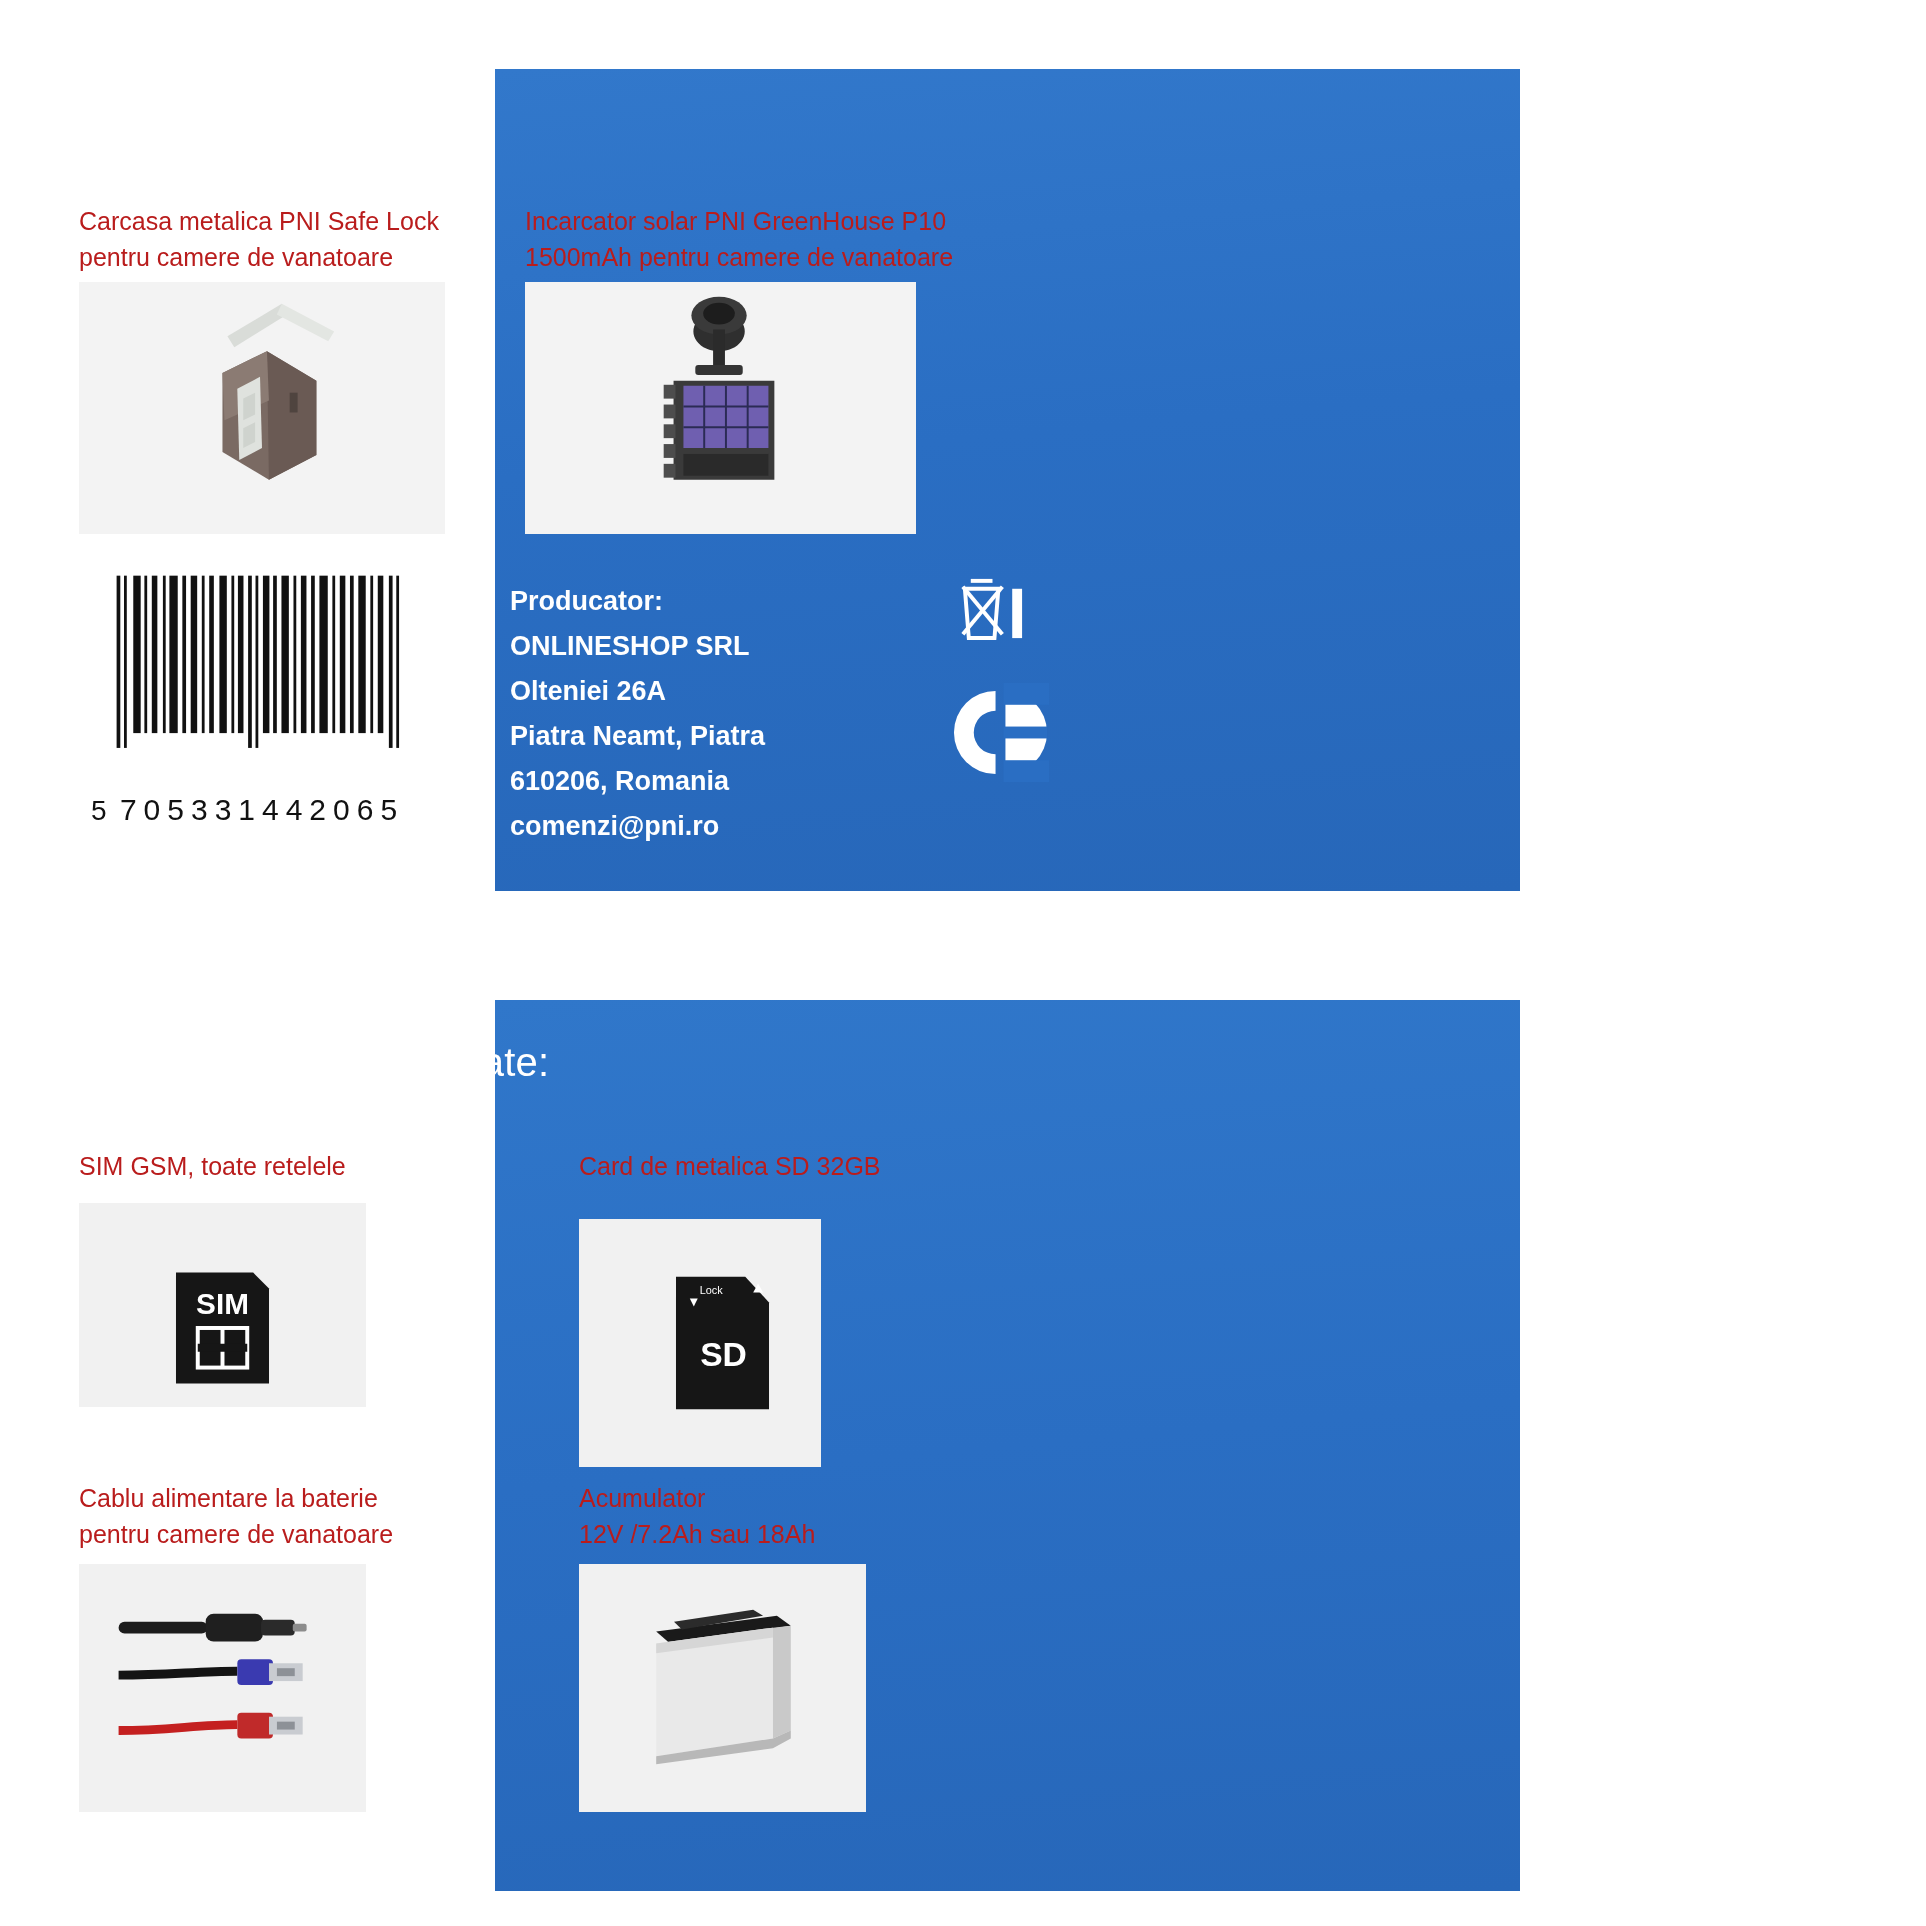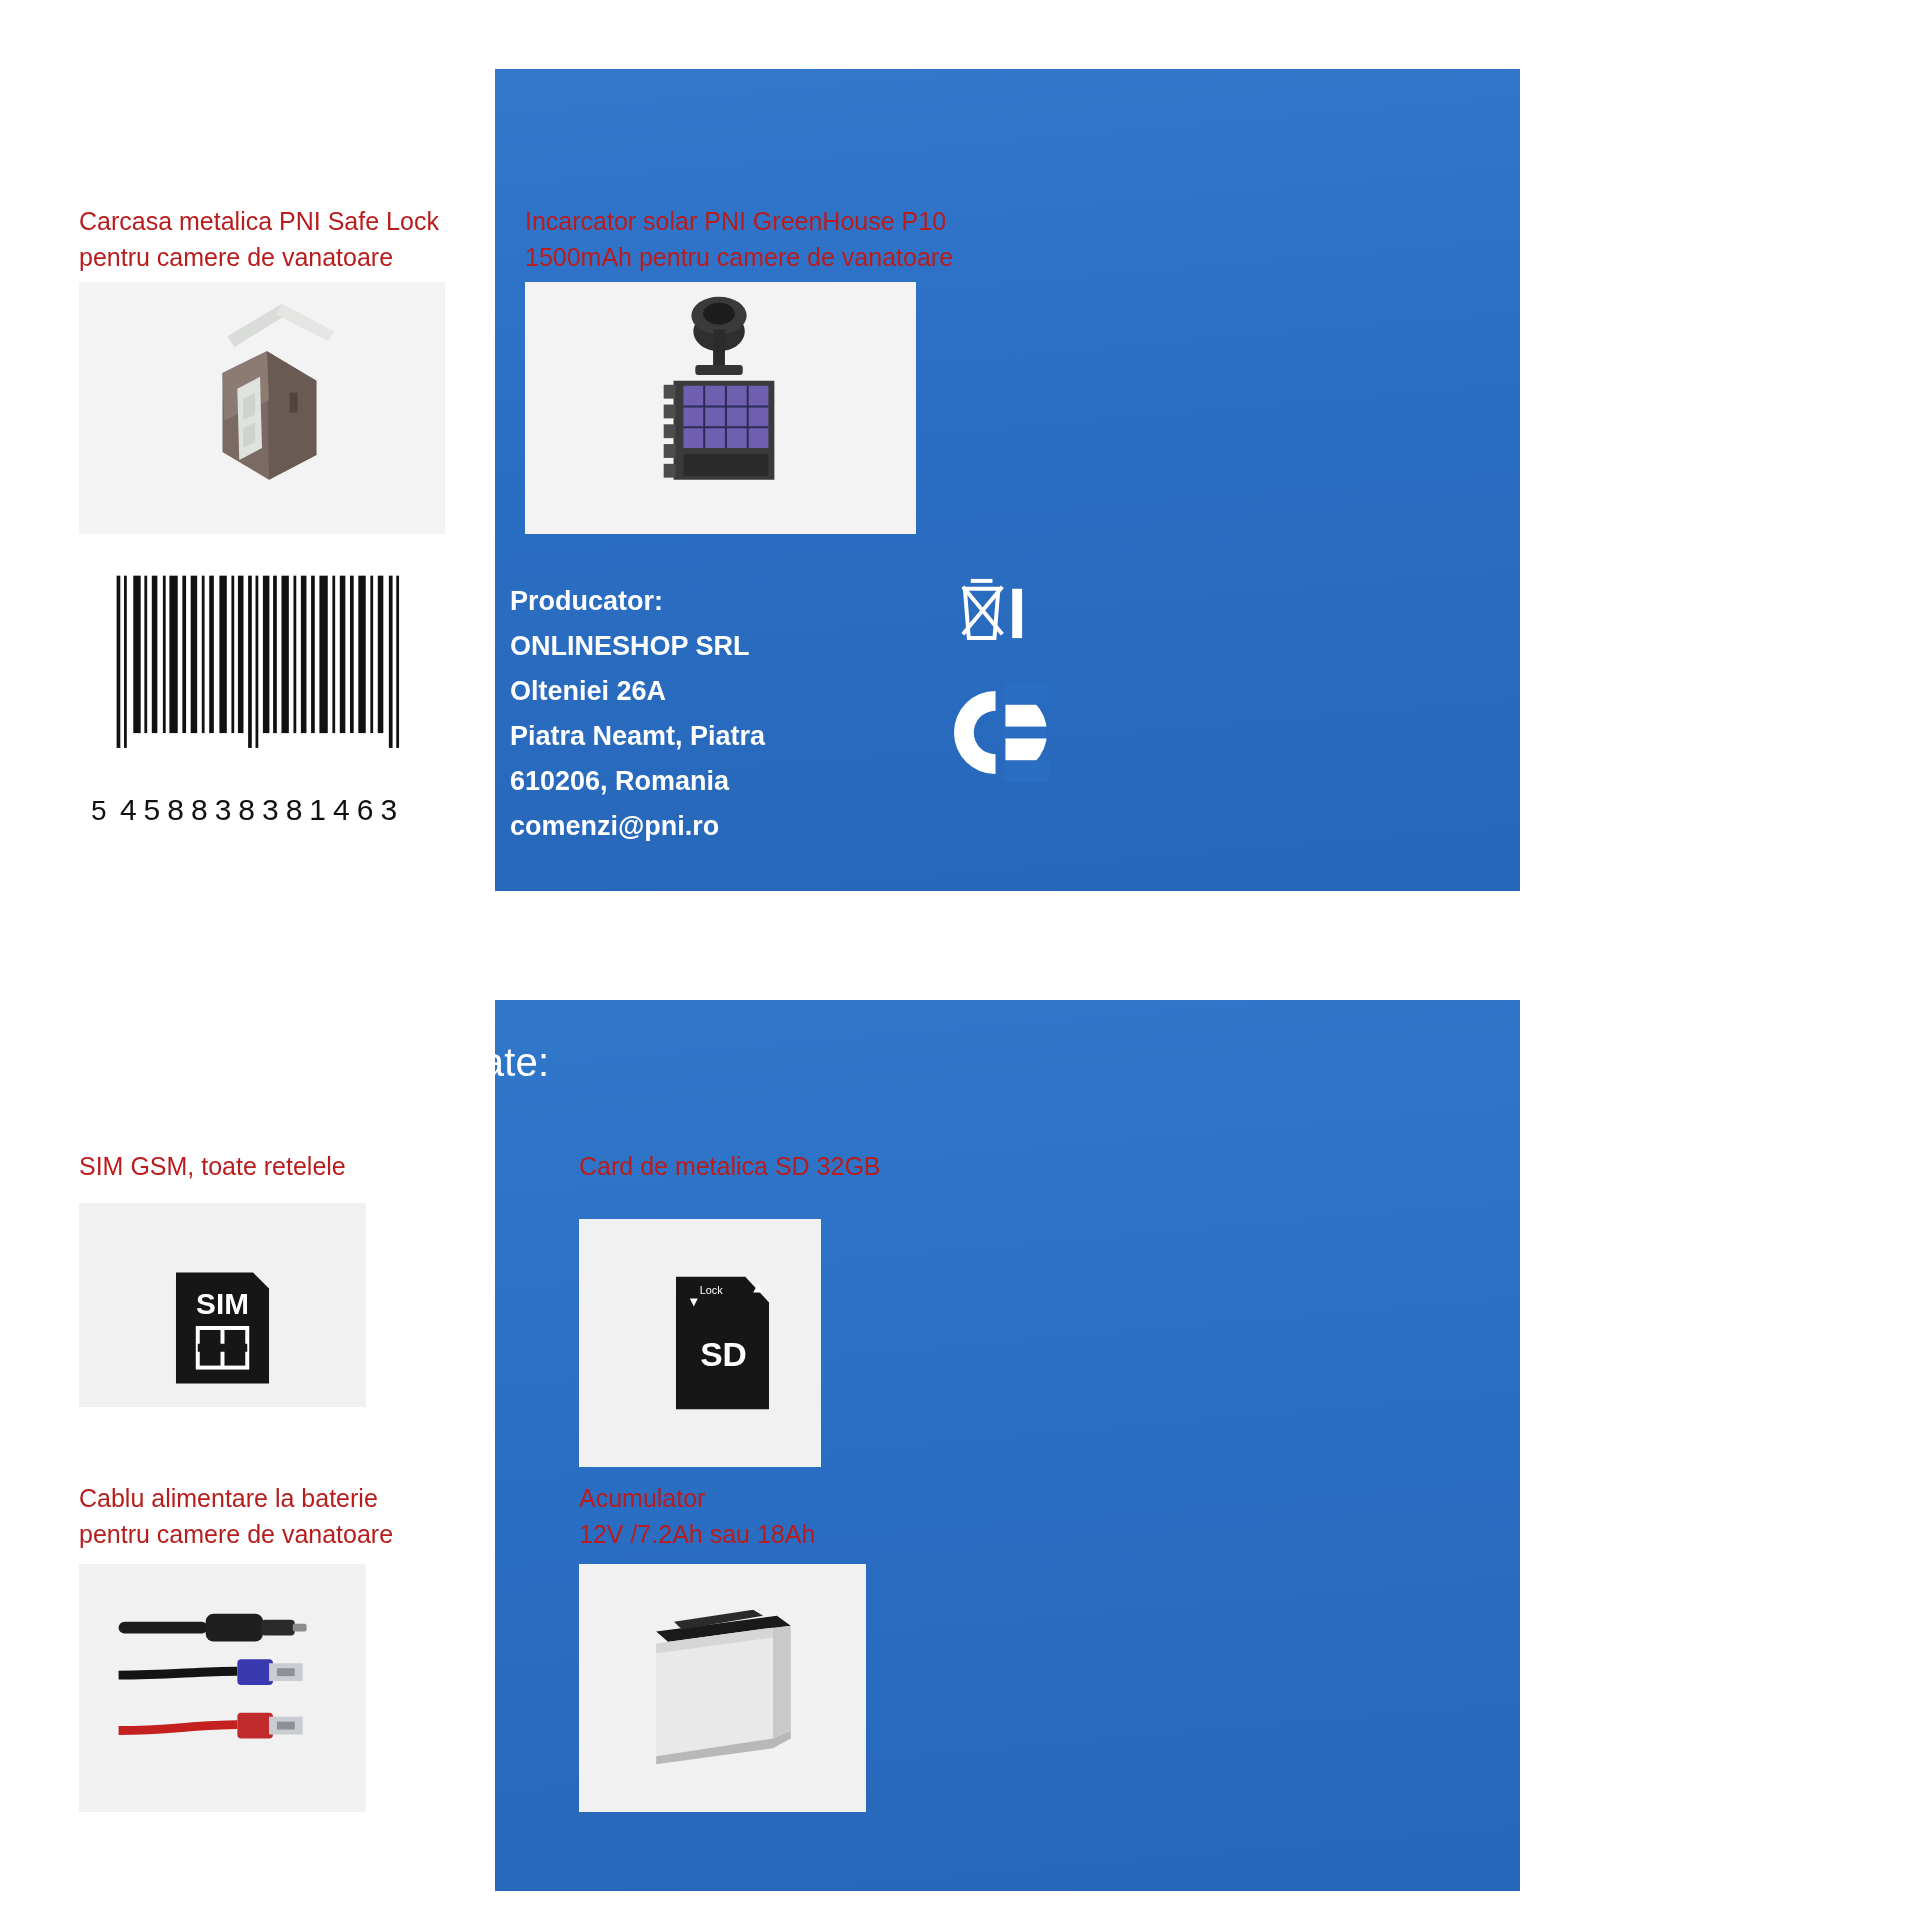--- a/index.html
+++ b/index.html
@@ -209,21 +209,21 @@
       <rect x="269" y="18" width="6" height="170"></rect>
       <rect x="280" y="18" width="4" height="170"></rect>
       <rect x="289" y="18" width="8" height="170"></rect>
       <rect x="302" y="18" width="3" height="170"></rect>
       <rect x="310" y="18" width="6" height="170"></rect>
       <rect x="322" y="18" width="4" height="186"></rect>
       <rect x="330" y="18" width="3" height="186"></rect>
     </g>
   </svg>
   <div class="barcode-lead">5</div>
-  <div class="barcode-digits">458838381463</div>
+  <div class="barcode-digits">705331442065</div>
 </div>
 
 <div id="producer-block">
   <div>Producator:</div>
   <div>ONLINESHOP SRL</div>
   <div>Olteniei 26A</div>
   <div>Piatra Neamt, Piatra</div>
   <div>610206, Romania</div>
   <div>comenzi@pni.ro</div>
 </div>

